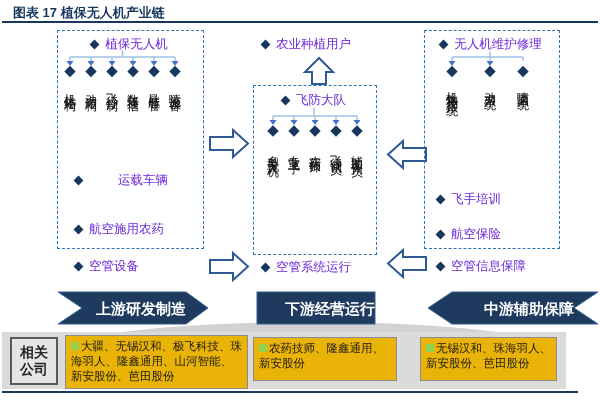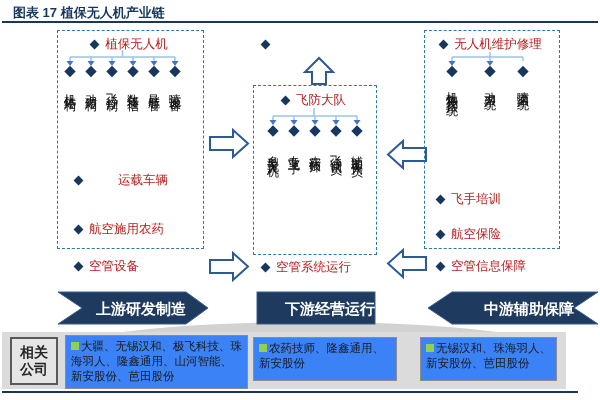--- a/index.html
+++ b/index.html
@@ -18,21 +18,21 @@
 
   .overlay-svg { position:absolute; left:0; top:0; width:600px; height:400px; z-index:0; }
 
   .dashed-box { position:absolute; border:1px dashed #2E74B5; z-index:1; }
   .box-upstream  { left:57px;  top:30px; width:145px; height:217px; }
   .box-downstream{ left:253px; top:85px; width:122px; height:168px; }
   .box-midstream { left:424px; top:30px; width:134px; height:217px; }
 
   .bullet-row {
     position:absolute; display:flex; align-items:center; gap:7px;
-    font-size:12.5px; color:#b91c1c; white-space:nowrap; z-index:1; height:16px;
+    font-size:12.5px; color:#6d28d9; white-space:nowrap; z-index:1; height:16px;
   }
   .bullet-row.centered { justify-content:center; }
   .diamond {
     width:7px; height:7px; background:#17375E; transform:rotate(45deg); flex:0 0 auto;
   }
   .vtext {
     position:absolute; width:16px; text-align:center; z-index:1;
     writing-mode:vertical-rl; text-orientation:upright;
     font-size:12px; letter-spacing:2px; color:#111; line-height:16px;
   }
@@ -46,21 +46,21 @@
     position:absolute; left:2px; top:332px; width:564px; height:57px;
     background:#DBDBDB; z-index:1;
   }
   .related-box {
     position:absolute; left:10px; top:337px; width:44px; height:44px;
     background:#e5e5e5; border:2px solid #595959; z-index:2;
     display:flex; flex-direction:column; align-items:center; justify-content:center;
     font-size:14px; font-weight:bold; color:#262626; line-height:1.25;
   }
   .company-box {
-    position:absolute; background:#3b82f6; border:1px solid #8C8C8C; z-index:2;
+    position:absolute; background:#eab308; border:1px solid #8C8C8C; z-index:2;
     font-size:11.5px; line-height:1.32; color:#1a1a1a; padding:3px 5px;
   }
   .company-1 { left:65px;  top:335px; width:171px; height:46px; }
   .company-2 { left:253px; top:337px; width:132px; height:36px; }
   .company-3 { left:420px; top:337px; width:125px; height:36px; }
   .green-sq {
     display:inline-block; width:8px; height:8px; background:#92D050;
     margin-right:2px; vertical-align:baseline;
   }
 </style>
@@ -167,20 +167,21 @@
     <span class="diamond"></span>
     <span>航空施用农药</span>
   </div>
   <div class="bullet-row" style="left:75px; top:258px;">
     <span class="diamond"></span>
     <span>空管设备</span>
   </div>
 
   <div class="bullet-row" style="left:262px; top:36px;">
     <span class="diamond"></span>
+    <span>农业种植用户</span>
   </div>
   <div class="bullet-row centered" style="left:253px; top:92px; width:122px;">
     <span class="diamond"></span>
     <span>飞防大队</span>
   </div>
   <div class="vtext" style="left:265px; top:146px;">多型号无人机</div>
   <div class="vtext" style="left:286px; top:146px;">专业飞手</div>
   <div class="vtext" style="left:307px; top:146px;">农药技师</div>
   <div class="vtext" style="left:328px; top:146px;">飞行调试员</div>
   <div class="vtext" style="left:349px; top:146px;">辅助工作人员</div>

